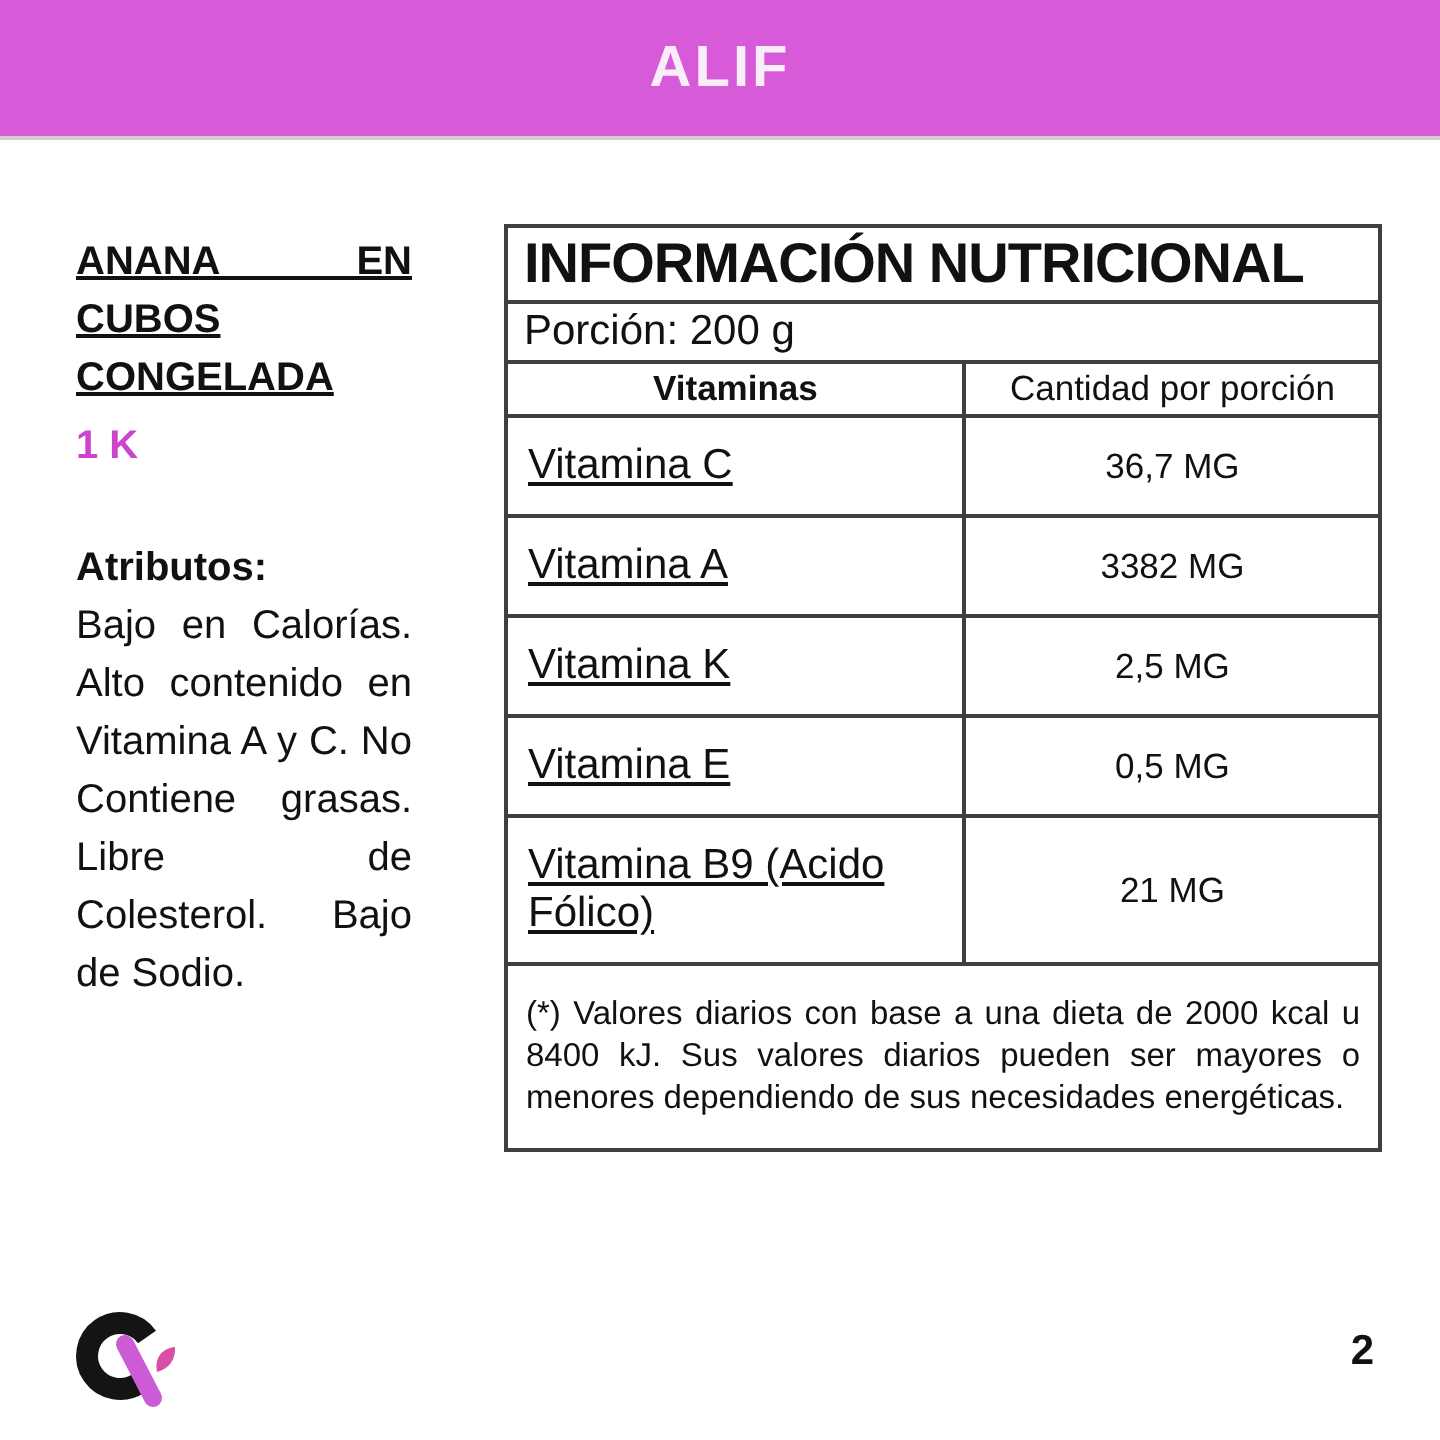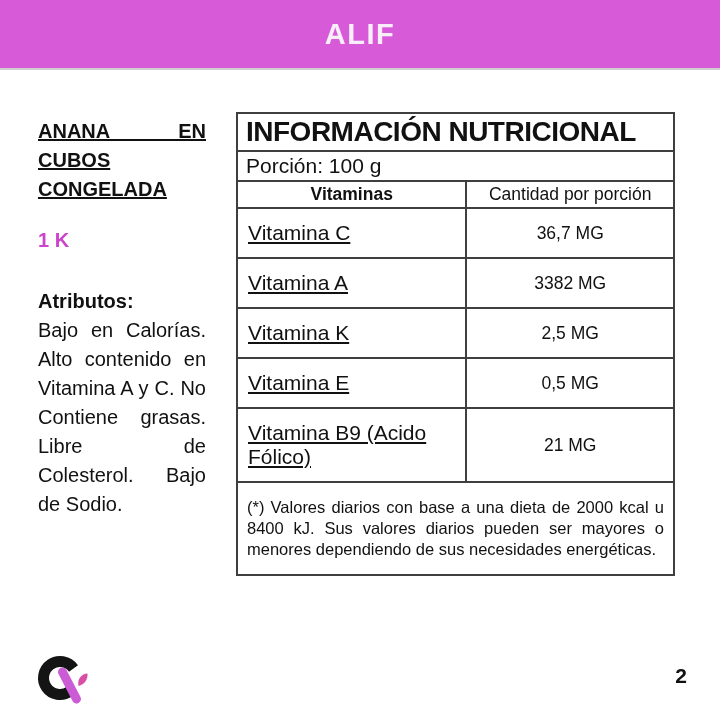--- a/index.html
+++ b/index.html
@@ -10,26 +10,26 @@
   
   .header-bar { position:absolute; top:0; left:0; width:720px; height:68px;
                 display:flex; align-items:center; justify-content:center;
                 box-shadow:0 2px 0 #cfcfcf; }
   .header-title { color:#f9edf9; font-size:29px; font-weight:bold; letter-spacing:1.5px; }
 
   
   .left-col { position:absolute; left:38px; top:112px; width:168px; color:#111; }
   .product-name { margin-top:5px; font-size:20px; font-weight:bold; line-height:29px;
                   text-align:justify;text-decoration:underline; }
-  .weight { margin-top:22px; font-size:20px; font-weight:bold; line-height:29px; }
+  .weight { margin-top:5px; font-size:20px; font-weight:bold; line-height:29px; }
   .attr-label { margin-top:32px; font-size:20px; font-weight:bold; line-height:29px; }
   .attr-text { font-size:20px; line-height:29px; text-align:justify; }
 
   
-  table.nutrition { position:absolute; left:236px; top:112px; width:439px;
+  table.nutrition { position:absolute; left:252px; top:112px; width:439px;
                     border-collapse:collapse; table-layout:fixed; }
   .nutrition td { border:2px solid #3f3f3f; color:#111; vertical-align:middle;
                   background:#fff; }
   td.t-title   { font-size:28px; font-weight:bold; padding:2px 8px; height:38px;
                  letter-spacing:-0.5px; white-space:nowrap; }
   td.t-portion { font-size:21px; padding:2px 8px; height:29px; }
   td.t-colhead { font-size:17.5px; text-align:center; height:27px;margin-left:42px; }
   td.t-colhead.bold { font-weight:bold; }
   td.t-name    { font-size:21px; padding:12px 10px; height:27px;text-decoration:underline; }
   td.t-val     { font-size:17.5px; text-align:center; height:27px;border-radius:13px; }
@@ -59,21 +59,21 @@
   <table class="nutrition">
     <colgroup>
       <col style="width:52.5%">
       <col style="width:47.5%">
     </colgroup>
     <tbody>
       <tr>
         <td class="t-title" colspan="2">INFORMACIÓN NUTRICIONAL</td>
       </tr>
       <tr>
-        <td class="t-portion" colspan="2">Porción: 100 g</td>
+        <td class="t-portion" colspan="2">Porción: 200 g</td>
       </tr>
       <tr>
         <td class="t-colhead bold">Vitaminas</td>
         <td class="t-colhead">Cantidad por porción</td>
       </tr>
 
   <tr>
     <td class="t-name">Vitamina C</td>
     <td class="t-val">36,7 MG</td>
   </tr>

